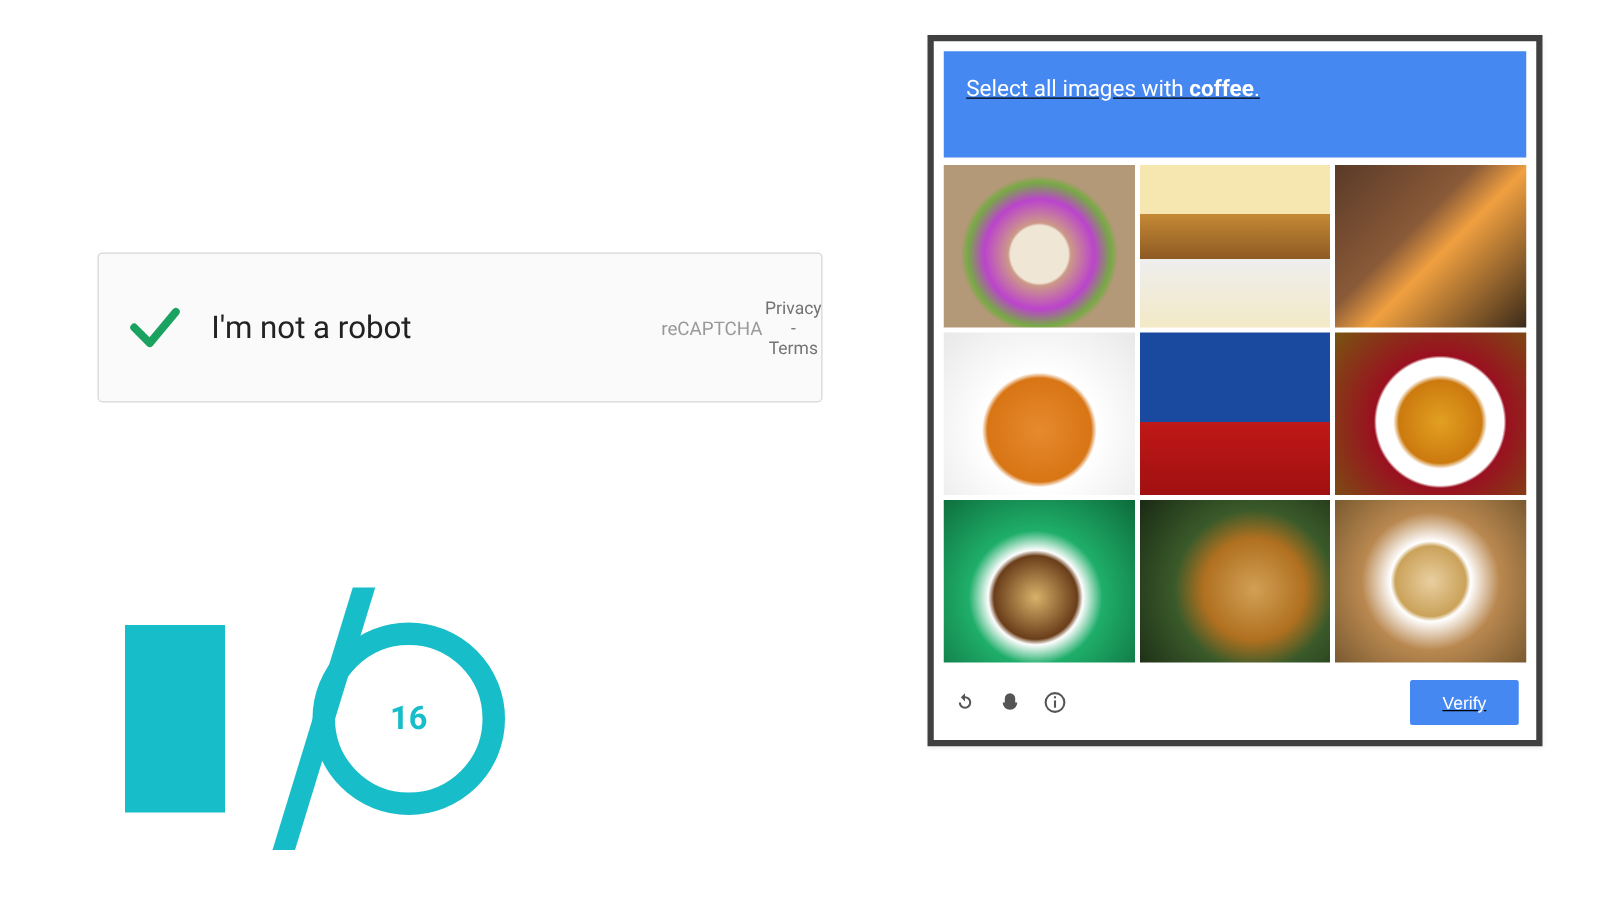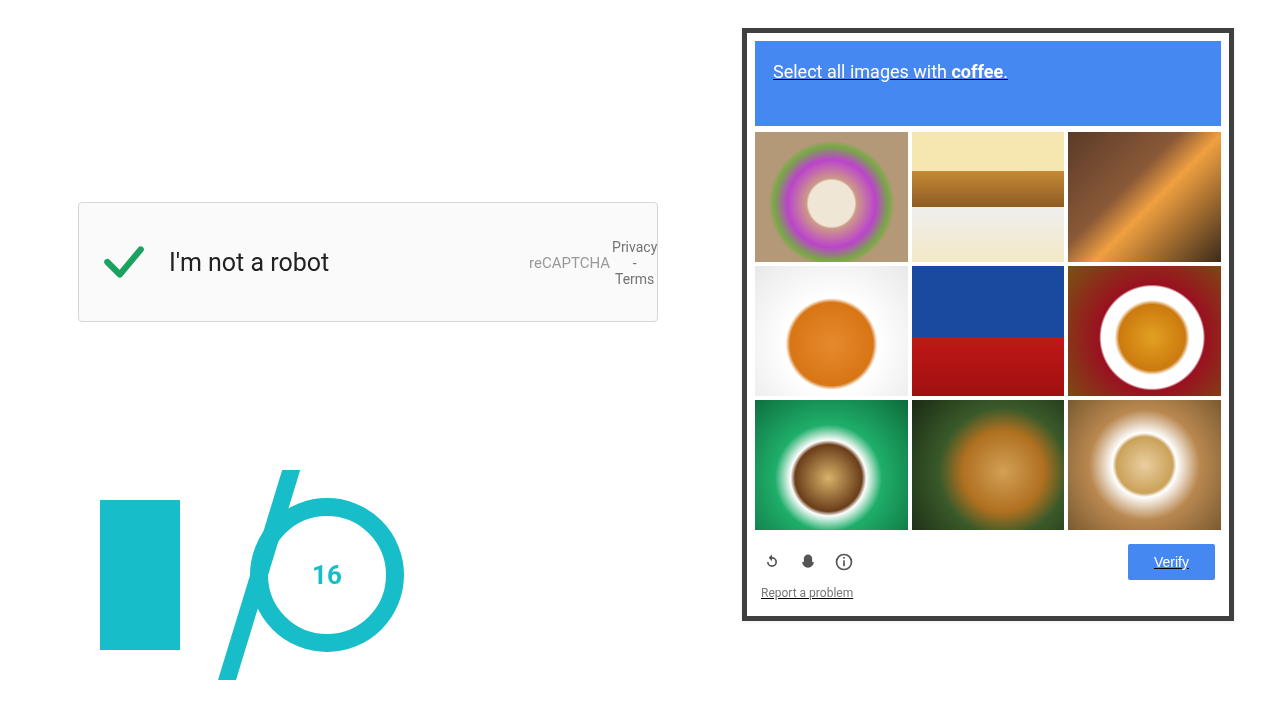--- a/index.html
+++ b/index.html
@@ -195,14 +195,13 @@
       <div class="ico">
         <svg viewBox="0 0 24 24" width="20" height="20">
             <circle cx="12" cy="12" r="9" fill="none" stroke="#555" stroke-width="2"></circle>
             <rect x="11" y="10" width="2" height="7" fill="#555"></rect>
             <rect x="11" y="6" width="2" height="2" fill="#555"></rect>
           </svg>
       </div>
     </div>
     <button class="verify-btn">Verify</button>
   </div>
-  <div class="report-link">Report a problem</div>
 </div>
 
 </body></html>

